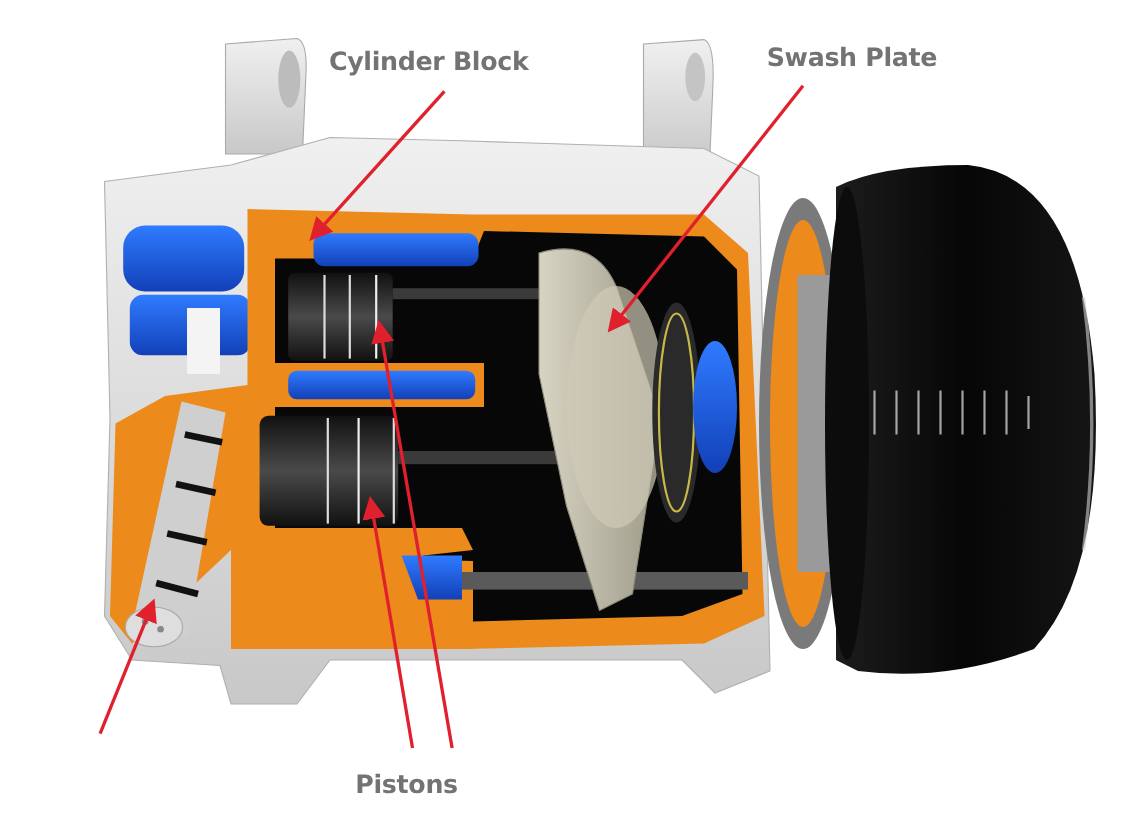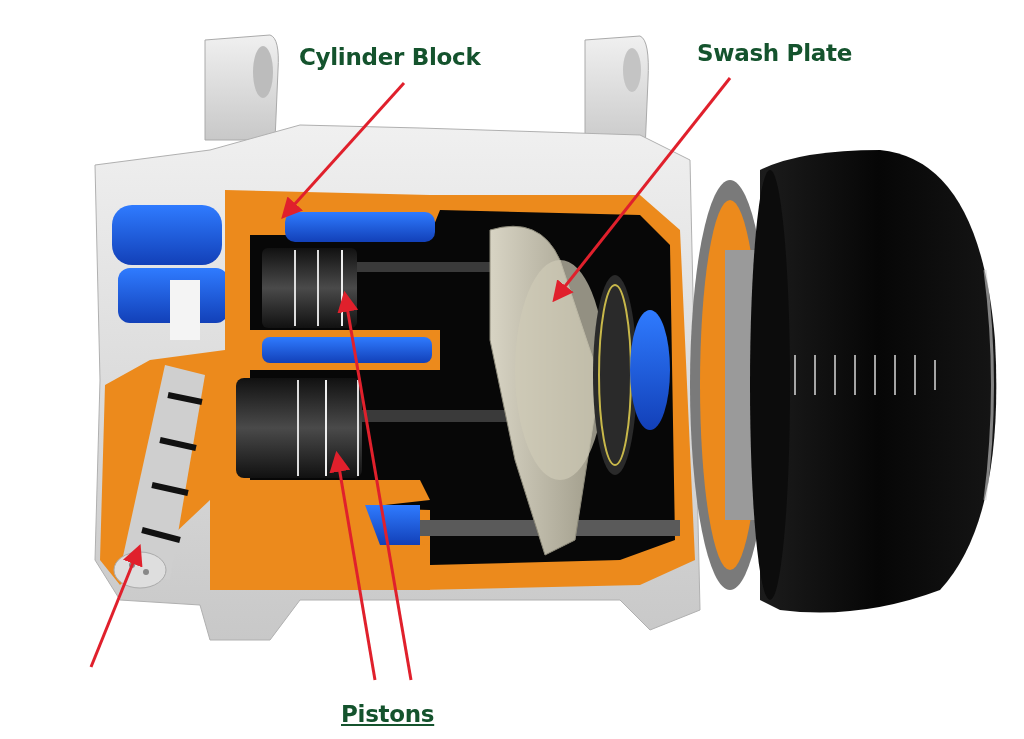--- a/index.html
+++ b/index.html
@@ -10,28 +10,28 @@
     background: #ffffff;
     overflow: hidden;
     font-family: "Liberation Sans", "DejaVu Sans", sans-serif;
   }
   .illustration { position: absolute; left: 0; top: 0; }
   .label {
     position: absolute;
     font-family: "DejaVu Sans", "Liberation Sans", sans-serif;
     font-weight: bold;
     font-size: 23px;
-    color: #14532d;
+    color: #737373;
     white-space: nowrap;
     letter-spacing: -0.3px;
   }
   .label.cylinder-block { left: 299px; top: 44px; }
   .label.swash-plate { left: 697px; top: 40px; text-align: center; }
   .label.control-valve { left: 12px; top: 674px; }
-  .label.pistons { left: 341px; top: 701px; text-decoration: underline; }
+  .label.pistons { left: 323px; top: 701px; }
   .arrows { position: absolute; left: 0; top: 0; pointer-events: none; }
 </style>
 </head>
 <body>
 
 <div class="canvas">
 
   <svg class="illustration" width="1024" height="739" viewBox="0 0 1024 739" xmlns="http://www.w3.org/2000/svg">
     <defs>
       <linearGradient id="alu" x1="0" y1="0" x2="0" y2="1">

